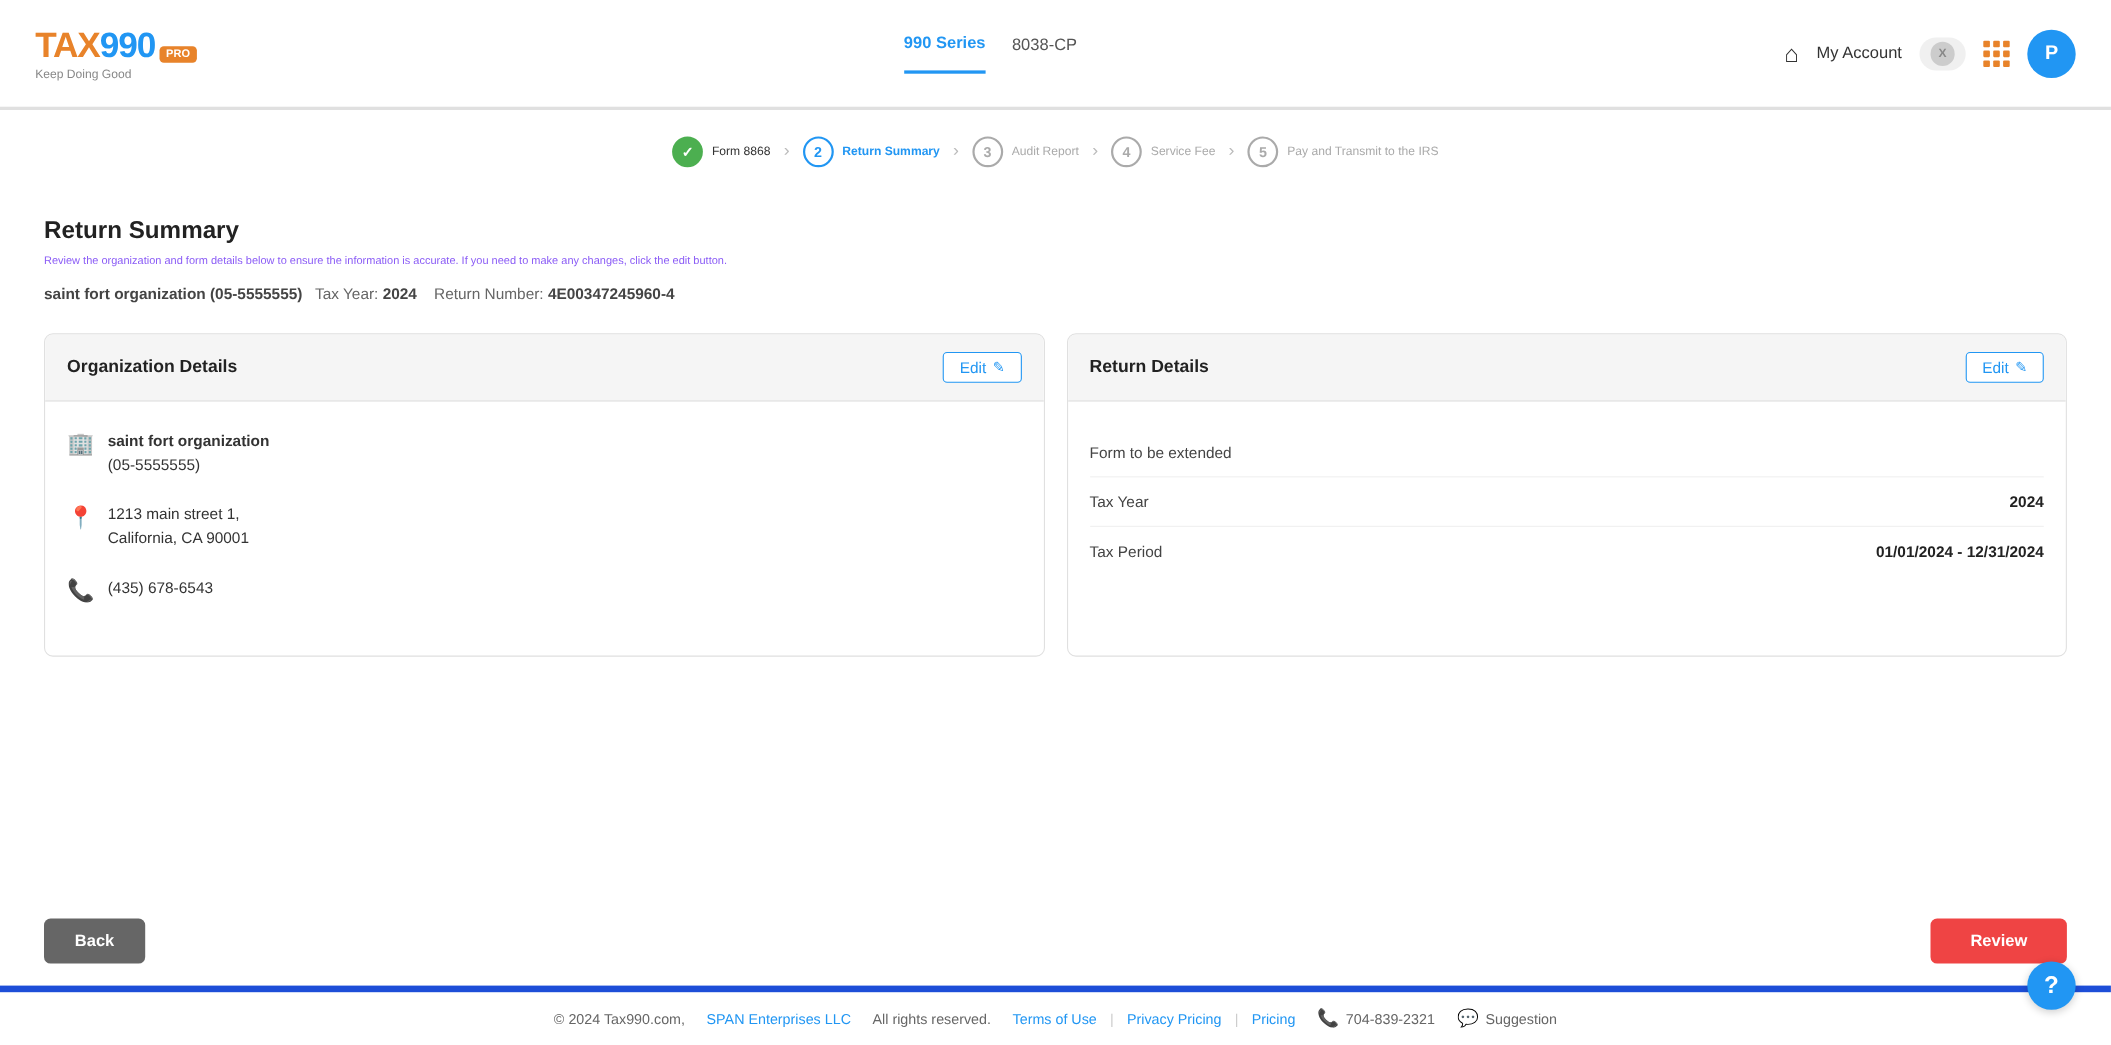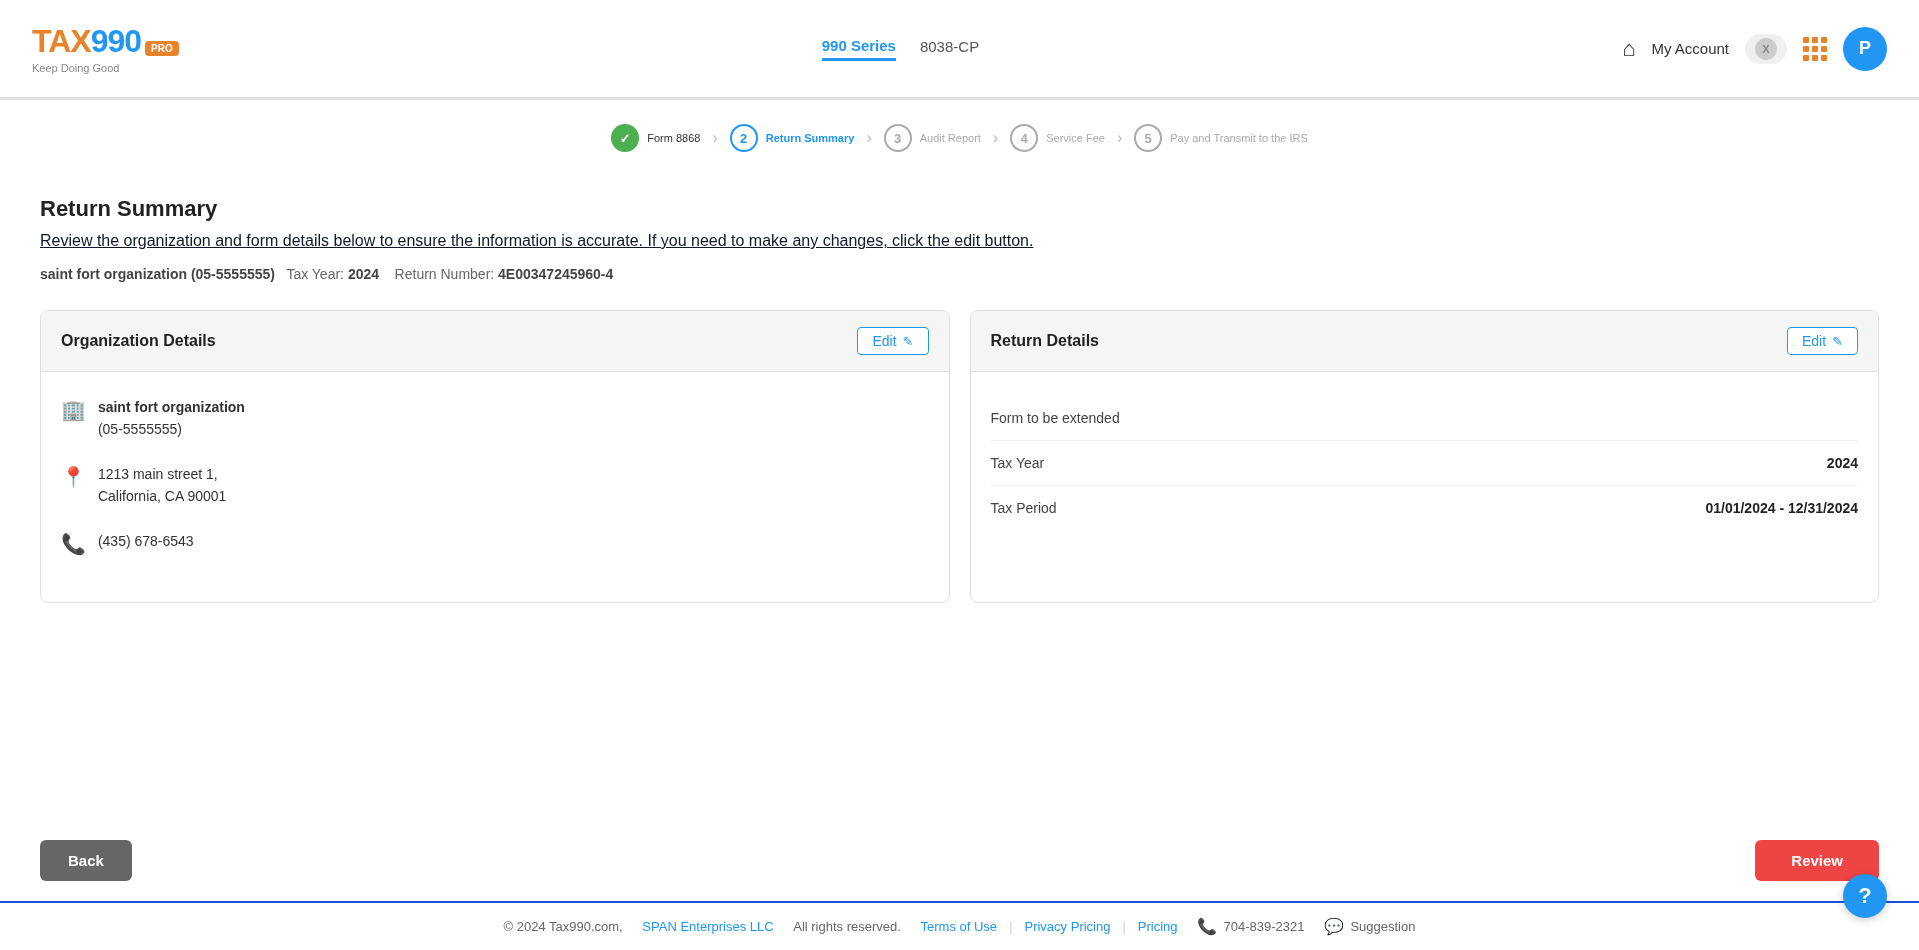--- a/index.html
+++ b/index.html
@@ -30,21 +30,21 @@
       vertical-align: super;
     }
     .logo-tagline { font-size: 11px; color: #888; margin-top: 2px; }
 
     .header-nav { display: flex; align-items: center; gap: 24px; }
     .header-nav-item {
       font-size: 15px;
       color: #555;
       cursor: pointer;
       text-decoration: none;
-      padding-bottom: 4px;
+      padding-bottom: 16px;
     }
     .header-nav-item.active {
       color: #2196f3;
       border-bottom: 3px solid #2196f3;
       font-weight: 600;
     }
     .header-right { display: flex; align-items: center; gap: 16px; }
     .home-icon { font-size: 22px; cursor: pointer; color: #333; }
     .grid-icon { display: grid; grid-template-columns: repeat(3, 6px); gap: 3px; cursor: pointer; }
     .grid-dot { width: 6px; height: 6px; background: #e8832a; border-radius: 1px; }
@@ -81,42 +81,42 @@
     .step-circle.active { background: transparent; border: 2px solid #2196f3; color: #2196f3; }
     .step-circle.inactive { background: transparent; border: 2px solid #aaa; color: #aaa; }
     .step-label { font-size: 11px; }
     .step-label.active { color: #2196f3; font-weight: 600; }
     .step-label.inactive { color: #aaa; }
     .step-arrow { color: #bbb; margin: 0 12px; font-size: 16px; }
 
     
     .main { flex: 1; padding: 24px 40px 40px; }
     .page-title { font-size: 22px; font-weight: 800; color: #222; margin-bottom: 10px; }
-    .page-desc { font-size: 16px; color: #0f172a; margin-bottom: 16px; text-decoration: underline; }
+    .page-desc { font-size: 10px; color: #8b5cf6; margin-bottom: 16px; }
     .return-meta { font-size: 14px; color: #444; margin-bottom: 28px; }
     .return-meta span.org-name { font-weight: 700; }
     .return-meta span.label { color: #666; }
     .return-meta span.value { font-weight: 700; }
 
     .cards-row { display: flex; gap: 20px; }
     .card {
       flex: 1;
       border: 1px solid #e0e0e0;
       border-radius: 8px;
       overflow: hidden;
     }
     .card-header {
       background: #f5f5f5;
       padding: 16px 20px;
       display: flex; align-items: center; justify-content: space-between;
       border-bottom: 1px solid #e0e0e0;
     }
     .card-header-title { font-size: 16px; font-weight: 700; color: #222; }
     .edit-btn {
-      display: flex; align-items: center; gap: 6px;
+      display: flex; align-items: flex-start; gap: 6px;
       border: 1px solid #2196f3; color: #2196f3;
       background: #fff; padding: 5px 14px; border-radius: 4px;
       font-size: 14px; cursor: pointer; font-weight: 500;
     }
     .card-body { padding: 24px 20px; }
 
     
     .org-info-row { display: flex; align-items: flex-start; gap: 12px; margin-bottom: 22px; }
     .org-icon { font-size: 20px; color: #888; margin-top: 2px; min-width: 22px; }
     .org-text { font-size: 14px; color: #333; line-height: 1.6; }
@@ -145,21 +145,21 @@
     }
     .btn-review {
       background: #ef4444; color: #fff; border: none;
       padding: 12px 36px; border-radius: 6px;
       font-size: 15px; font-weight: 700; cursor: pointer;
     }
 
     
     .page-footer {
       background: #fff;
-      border-top: 2px solid #1d4ed8;
+      border-top: 6px solid #1d4ed8;
       padding: 14px 32px;
       display: flex; align-items: center; justify-content: center;
       gap: 8px; font-size: 13px; color: #666;
       flex-wrap: wrap;
     }
     .page-footer a { color: #2196f3; text-decoration: none; }
     .footer-phone { display: flex; align-items: center; gap: 6px; margin-left: 12px; }
     .footer-suggestion { display: flex; align-items: center; gap: 6px; margin-left: 12px; }
 
     .help-btn {

